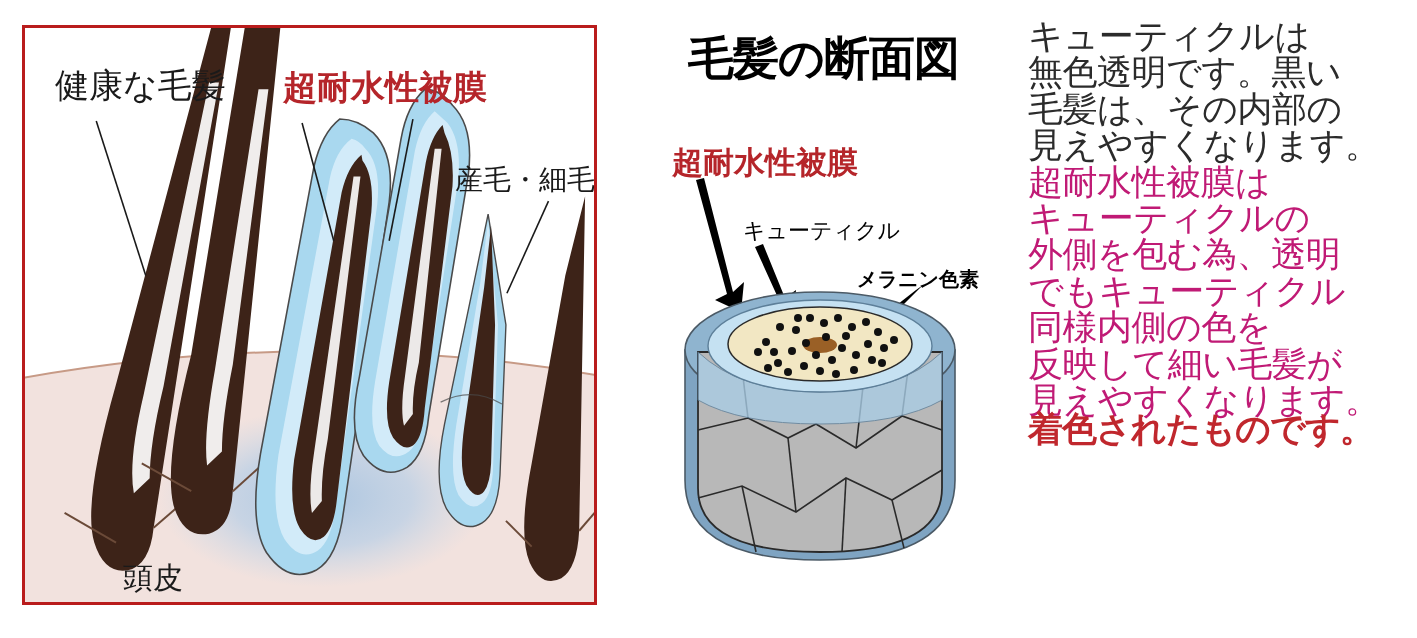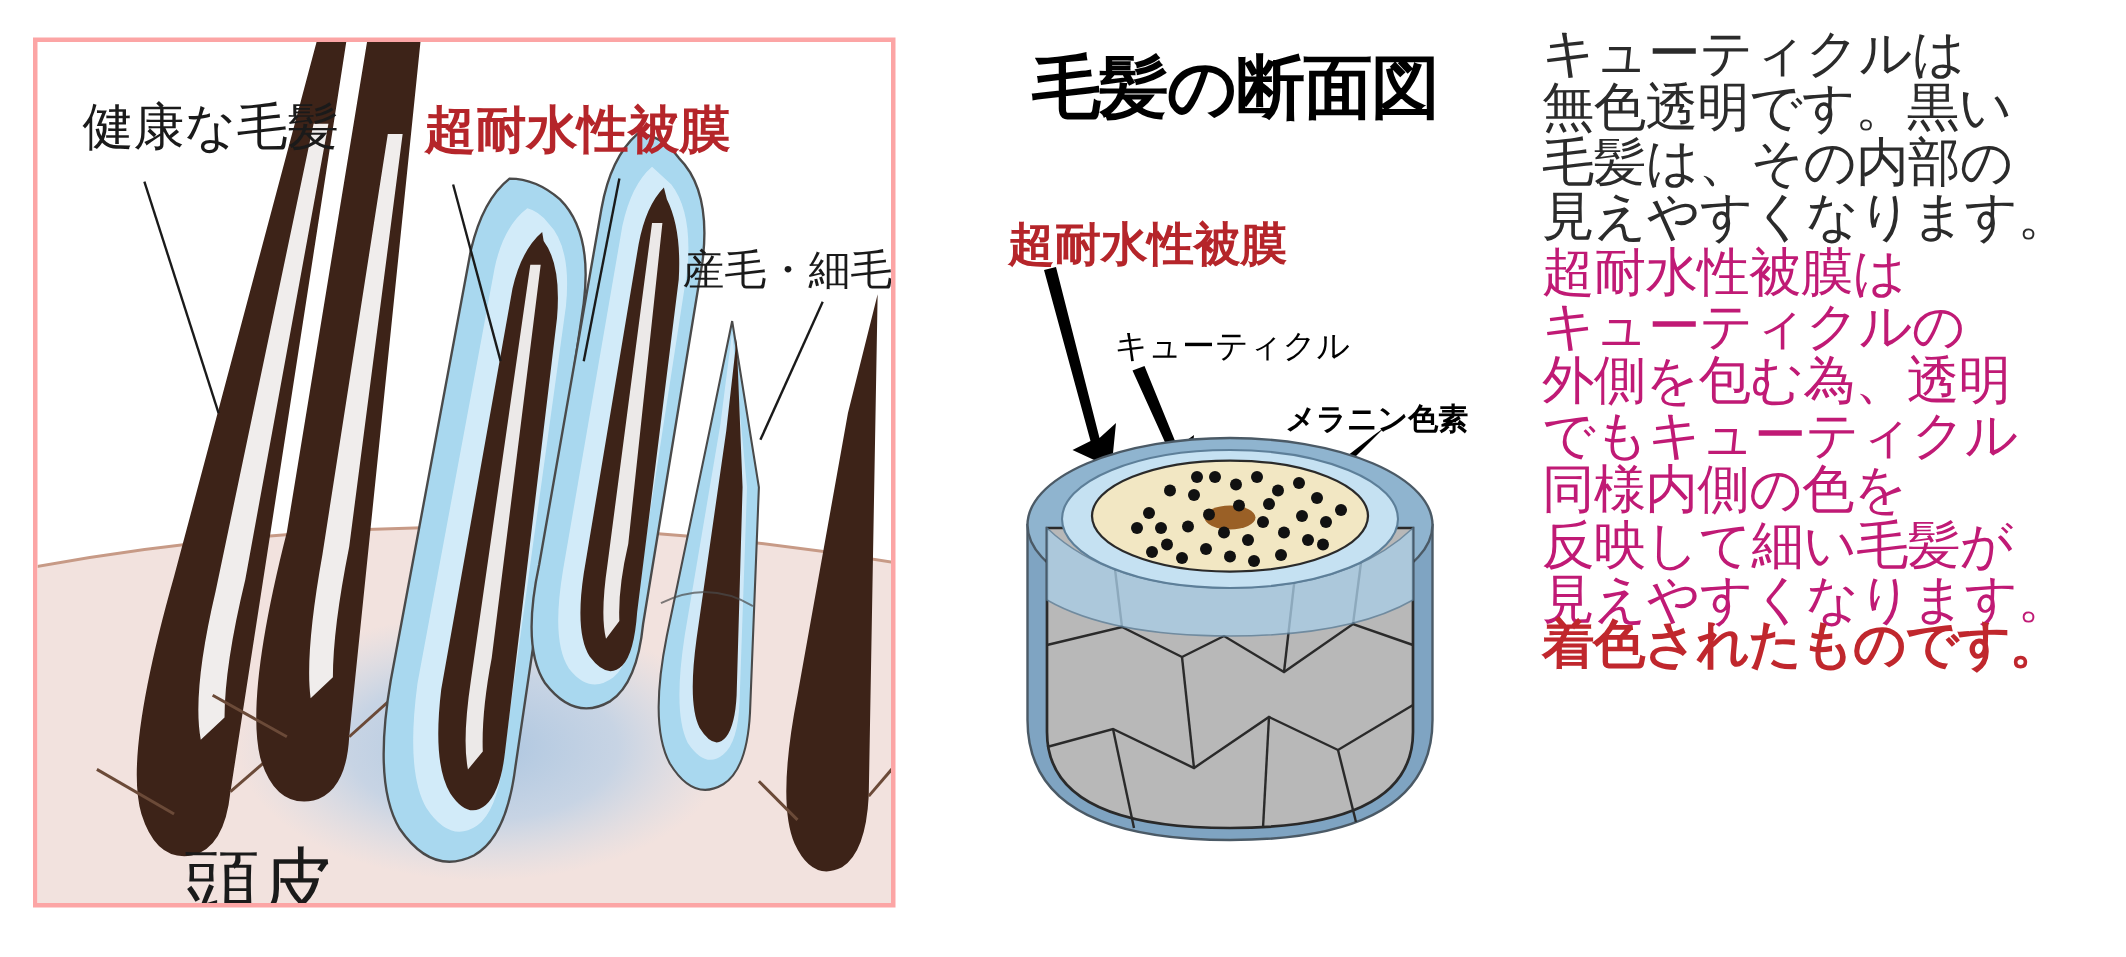--- a/index.html
+++ b/index.html
@@ -6,30 +6,30 @@
   body{
     width:1417px;height:638px;position:relative;overflow:hidden;
     font-family:"Liberation Sans","DejaVu Sans",sans-serif;
     -webkit-font-smoothing:antialiased;
   }
   .stage{position:absolute;left:0;top:0;width:1417px;height:638px;}
 
   
   #left-panel{
     position:absolute;left:22px;top:25px;width:575px;height:580px;
-    background:#ffffff;border:3px solid #fca5a5;box-sizing:border-box;
+    background:#ffffff;border:3px solid #b91c1c;box-sizing:border-box;
     overflow:hidden;
   }
   #left-svg{position:absolute;left:0;top:0;width:100%;height:100%;}
 
   .lbl{position:absolute;white-space:nowrap;line-height:1;}
   #label-healthy-hair{left:30px;top:40px;font-size:34px;color:#1a1a1a;}
   #label-coating-left{left:258px;top:42px;font-size:34px;color:#b5252a;font-weight:600;}
   #label-fine-hair{left:430px;top:138px;font-size:28px;color:#1a1a1a;}
-  #label-scalp{left:98px;top:535px;font-size:50px;color:#1a1a1a;}
+  #label-scalp{left:98px;top:535px;font-size:30px;color:#1a1a1a;}
 
   
   #middle-panel{position:absolute;left:620px;top:0;width:400px;height:556px;}
   #mid-title{
     position:absolute;left:68px;top:28px;font-size:46px;font-weight:bold;
     color:#000000;letter-spacing:-1px;white-space:nowrap;
   }
   #label-coating-mid{
     position:absolute;left:52px;top:142px;font-size:31px;font-weight:600;
     color:#b5252a;white-space:nowrap;

